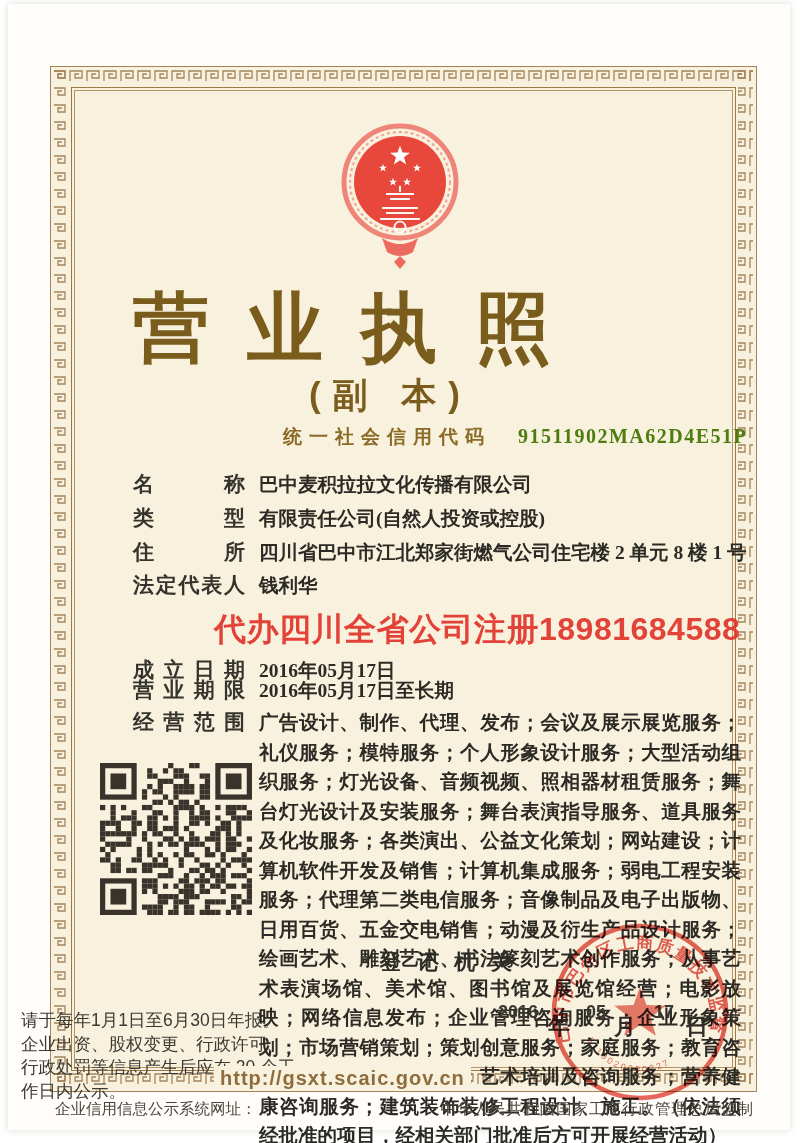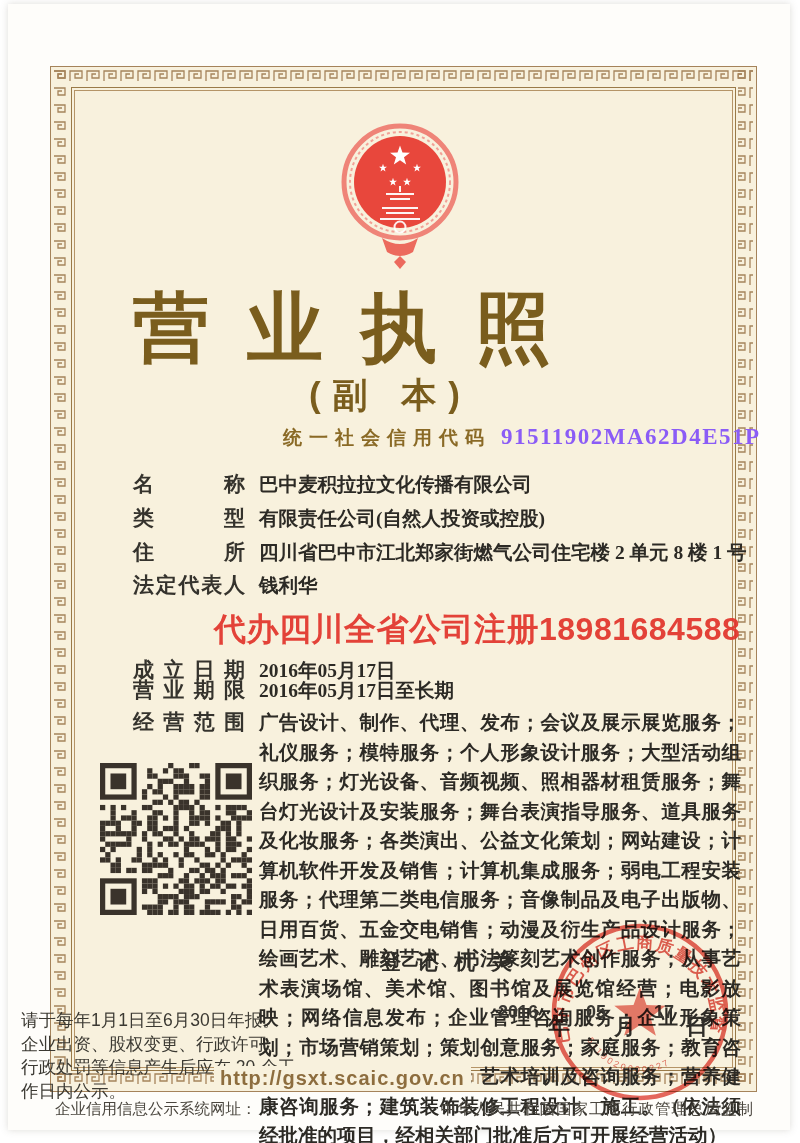--- a/index.html
+++ b/index.html
@@ -15,21 +15,21 @@
   .meander{position:absolute;left:0;top:0;pointer-events:none;}
   
   .emblem{position:absolute;left:340px;top:118px;}
   .title{position:absolute;left:0;top:278px;width:684px;text-align:center;
          font-size:76px;font-weight:bold;color:#7a5d1d;letter-spacing:38px;padding-left:38px;
          box-sizing:border-box;white-space:nowrap;}
   .subtitle{position:absolute;left:0;top:372px;width:769px;text-align:center;
          font-size:35px;font-weight:bold;color:#7a5d1d;letter-spacing:12px;padding-left:12px;box-sizing:border-box;}
   .codeline{position:absolute;left:283px;top:424px;display:flex;align-items:baseline;white-space:nowrap;}
   .codeline .lbl{font-size:19px;font-weight:bold;color:#8a6a26;letter-spacing:7px;}
-  .codeline .code{font-family:"Liberation Serif",serif;font-size:23px;color:#8b5cf6;letter-spacing:1.5px;margin-left:10px;font-weight:600;}
+  .codeline .code{font-family:"Liberation Serif",serif;font-size:20px;color:#4d7c0f;letter-spacing:1.5px;margin-left:27px;font-weight:600;}
   
   .row{position:absolute;left:133px;display:flex;align-items:flex-start;}
   .row .lab{width:112px;font-size:21px;font-weight:600;color:#35332d;
             text-align:justify;text-align-last:justify;flex:none;}
   .row .val{margin-left:14px;font-size:19.5px;font-weight:bold;color:#2c2a25;width:482px;line-height:29.5px;font-family:Liberation Serif, serif;}
   .row .val.oneline{white-space:nowrap;width:auto;}
   .scope .val{text-align:justify;}
   
   .watermark{position:absolute;left:214px;top:608px;font-size:32px;font-weight:bold;
              color:#e2342b;white-space:nowrap;z-index:7;opacity:.92;letter-spacing:0.5px;}

